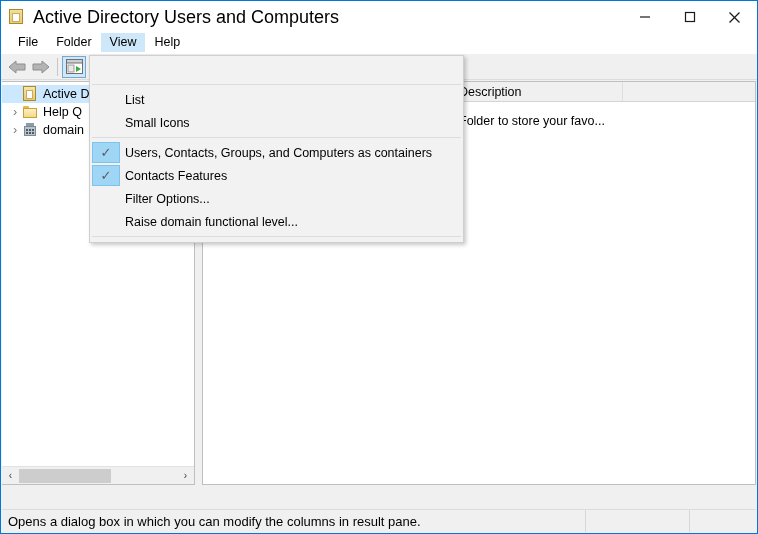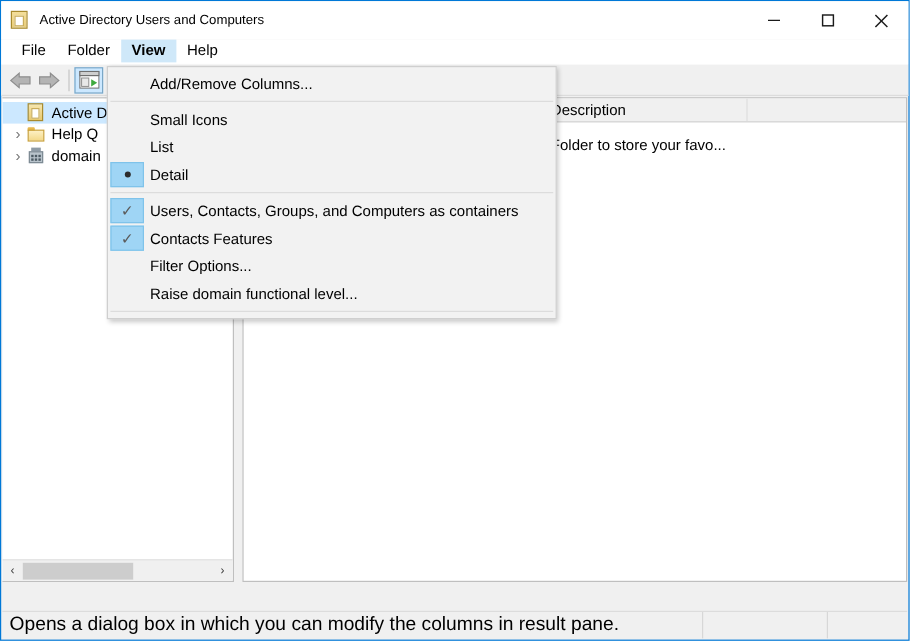--- a/index.html
+++ b/index.html
@@ -55,21 +55,21 @@
   .title-icon .shell::after {
     content: "";
     position: absolute;
     left: 2px; top: 3px;
     width: 8px; height: 9px;
     background: #ffffff;
     border: 1px solid #c9ad5c;
     box-sizing: border-box;
   }
   .title-text {
-    font-size: 11px;
+    font-size: 18px;
     color: #000000;
     white-space: nowrap;
   }
   .title-buttons {
     position: absolute;
     right: 0; top: 0;
     height: 32px;
     display: flex;
   }
   .tbtn {
@@ -94,21 +94,20 @@
     box-sizing: border-box;
   }
   .menubar-item {
     font-size: 12.5px;
     padding: 2px 9px 3px 9px;
     line-height: 14px;
     white-space: nowrap;
   }
   .menubar-item.active {
     background: #cfe8f9;
-    font-weight: bold;
   }
 
   
   .toolbar {
     position: absolute;
     left: 0; top: 53px;
     right: 0;
     height: 26px;
     background: #f0f0f0;
     border-bottom: 1px solid #dcdcdc;
@@ -318,21 +317,21 @@
     background: #f0f0f0;
     border-top: 1px solid #dcdcdc;
     display: flex;
     align-items: stretch;
   }
   .status-main {
     flex: 1 1 auto;
     display: flex;
     align-items: center;
     padding-left: 6px;
-    font-size: 16px;
+    font-size: 13px;
     white-space: nowrap;
     border-right: 1px solid #d7d7d7;
     overflow: hidden;
   }
   .status-seg {
     width: 103px;
     border-right: 1px solid #d7d7d7;
   }
   .status-seg.last { border-right: none; width: 66px; }
 
@@ -521,42 +520,35 @@
   <div class="statusbar">
     <div class="status-main">Opens a dialog box in which you can modify the columns in result pane.</div>
     <div class="status-seg"></div>
     <div class="status-seg last"></div>
   </div>
 
   <div class="dropdown">
 
     <div class="mi">
       <span class="mi-mark"></span>
-      <span class="mi-label">Add/Remove Columns...</span>
     </div>
 
     <div class="mi-sep full"></div>
 
+
+    <div class="mi">
+      <span class="mi-mark"></span>
+      <span class="mi-label">List</span>
+    </div>
 
     <div class="mi">
       <span class="mi-mark"></span>
       <span class="mi-label">Small Icons</span>
     </div>
 
-    <div class="mi">
-      <span class="mi-mark"></span>
-      <span class="mi-label">List</span>
-    </div>
-
-    <div class="mi">
-      <span class="mi-mark checked">
-        <span class="dot"></span>
-      </span>
-      <span class="mi-label">Detail</span>
-    </div>
 
     <div class="mi-sep full"></div>
 
     <div class="mi">
       <span class="mi-mark checked">
         <span class="tick">✓</span>
       </span>
       <span class="mi-label">Users, Contacts, Groups, and Computers as containers</span>
     </div>
 

